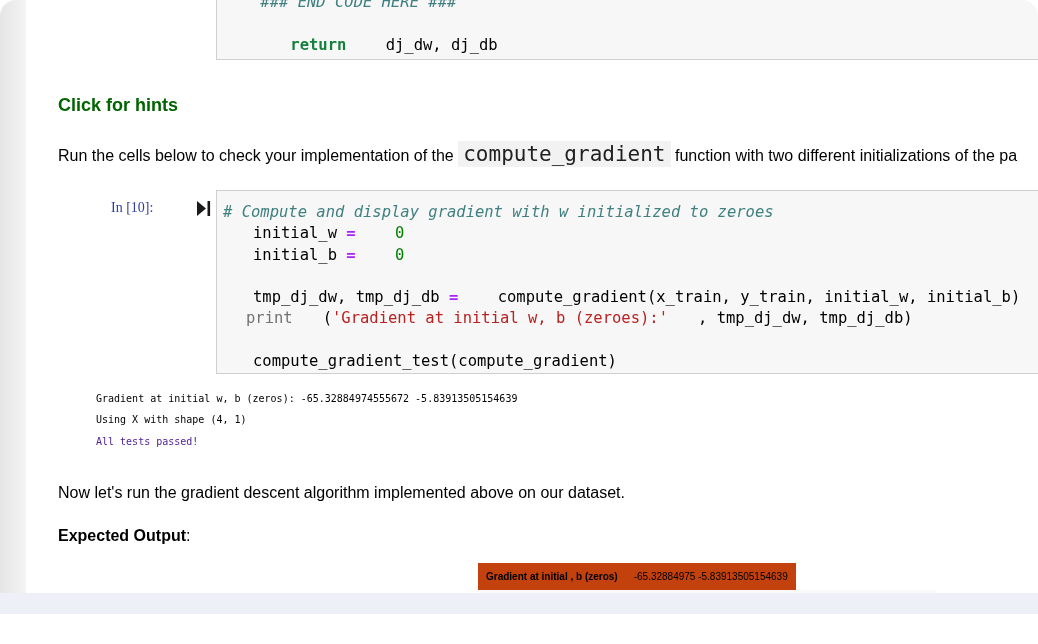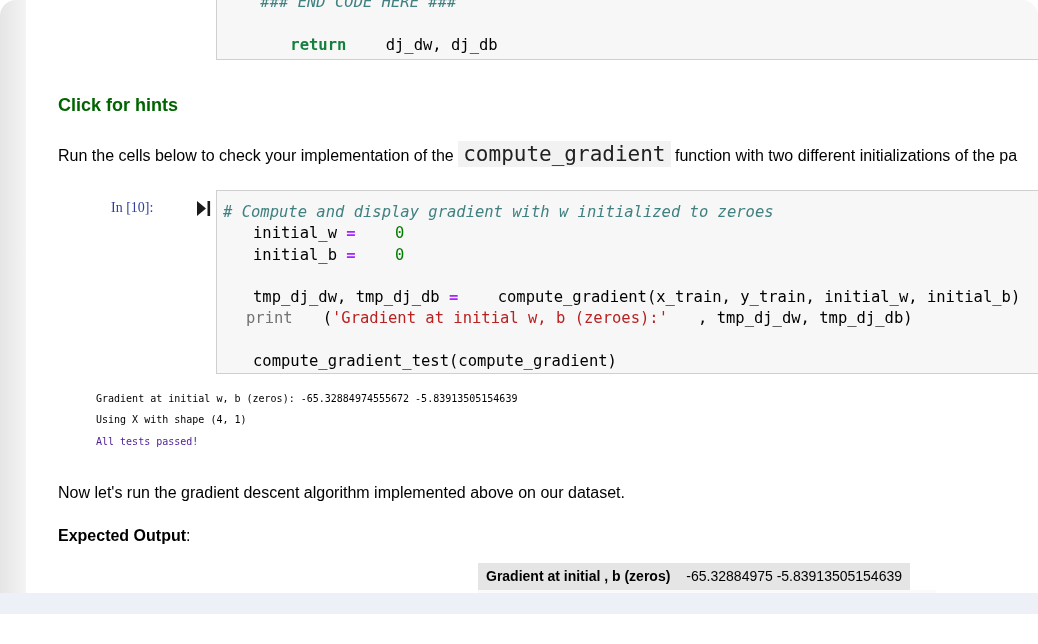--- a/index.html
+++ b/index.html
@@ -40,21 +40,21 @@
   .inline-code{font-family:"DejaVu Sans Mono","Liberation Mono",monospace;font-size:21px;
     background:#f2f2f2;padding:1px 5px;color:#212121;}
   .bold{font-weight:bold;}
   
   .out-area{position:absolute;left:96px;top:388px;}
   .out-line{font-family:"DejaVu Sans Mono","Liberation Mono",monospace;
     font-size:10px;line-height:21.3px;white-space:pre;color:#000;}
   .out-green{color:#4c1d95;}
   
   .exp-table{position:absolute;left:478px;top:563px;display:flex;}
-  .exp-cell{background:#e5e5e5;font-size:14px;line-height:17px;padding:5px 8px;white-space:nowrap;color:#000;}
+  .exp-cell{background:#c2410c;font-size:10px;line-height:17px;padding:5px 8px;white-space:nowrap;color:#000;}
   .exp-cell.label{font-weight:bold;}
   .exp-next-row{position:absolute;left:478px;top:590px;width:458px;height:3px;background:#fafafa;}
 </style>
 </head>
 <body>
 
 <div id="screen">
 
   <div class="left-gutter"></div>
 

